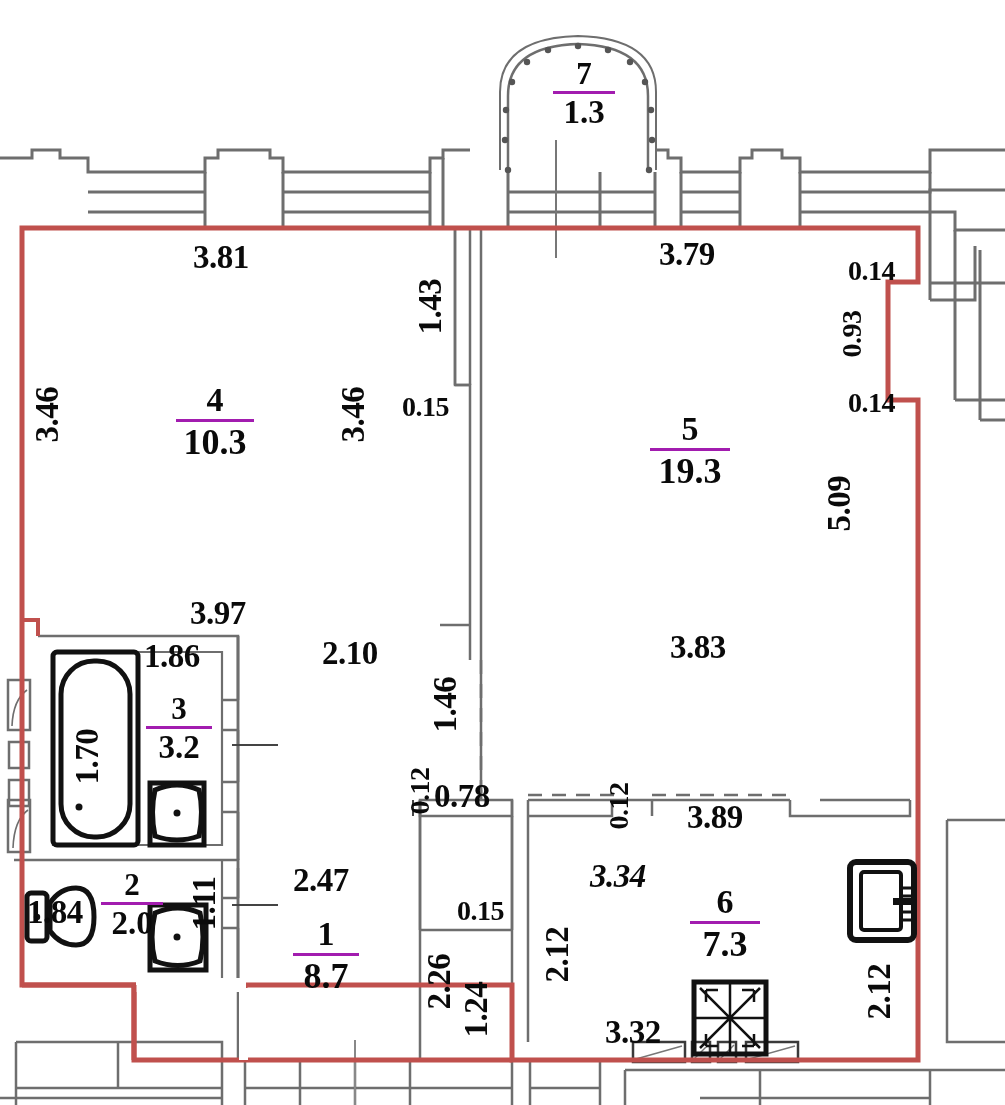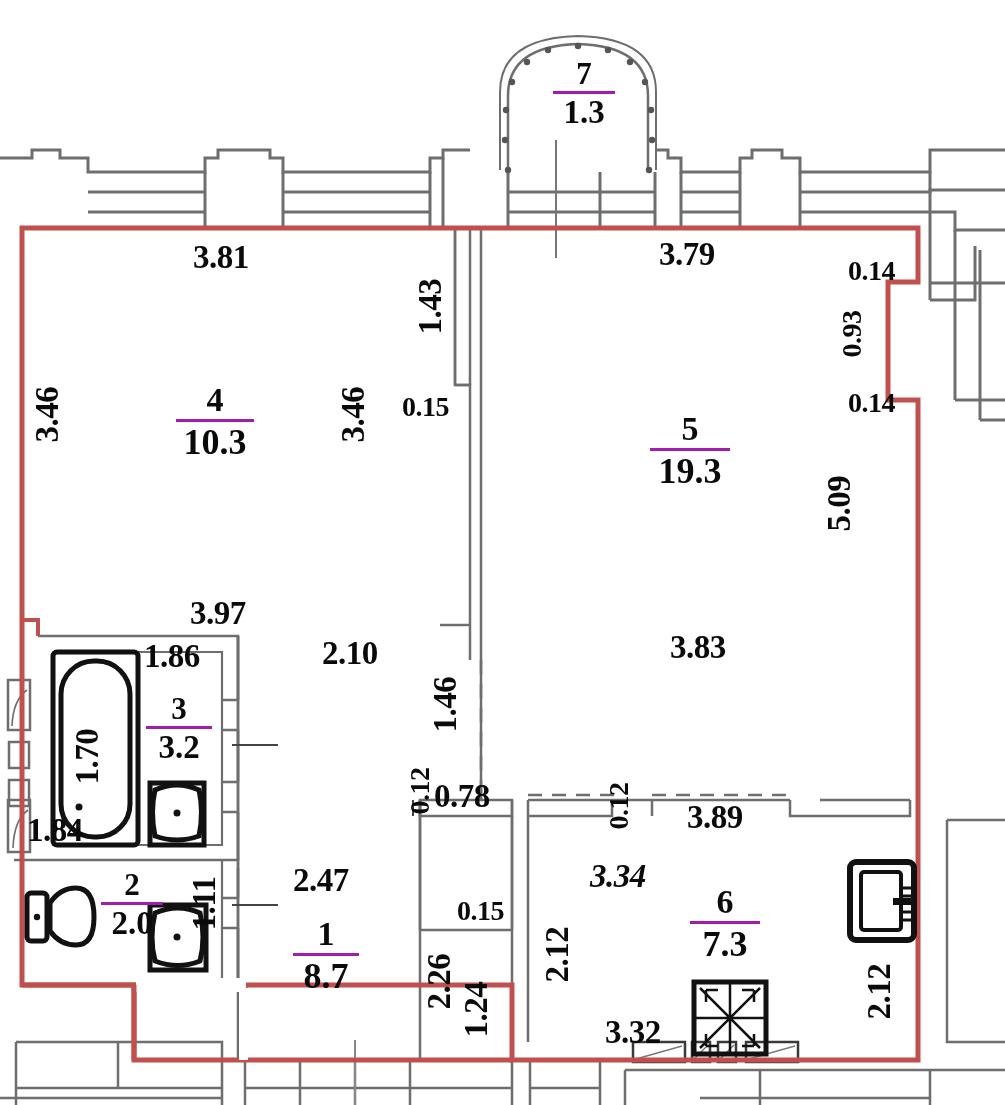--- a/index.html
+++ b/index.html
@@ -352,21 +352,21 @@
 
   <div class="room-tag" style="left:690px; top:885px; width:70px;">
     <span class="num">6</span>
     <span class="area">7.3</span>
   </div>
 
   <div class="lbl dim" style="left:605px; top:1000px;margin-top:16px;">3.32</div>
 
   <div class="lbl dim rot rot-ccw" style="left:852px; top:975px;">2.12</div>
 
-  <div class="lbl dim" style="left:27px; top:814px;">1.84</div>
+  <div class="lbl dim" style="left:27px; top:896px;">1.84</div>
 
   <div class="room-tag small" style="left:101px; top:869px; width:62px;">
     <span class="num">2</span>
     <span class="area">2.0</span>
   </div>
 
   <div class="lbl dim rot rot-ccw" style="left:178px; top:887px;">1.11</div>
 
   <div class="lbl dim" style="left:293px; top:864px;">2.47</div>
 

